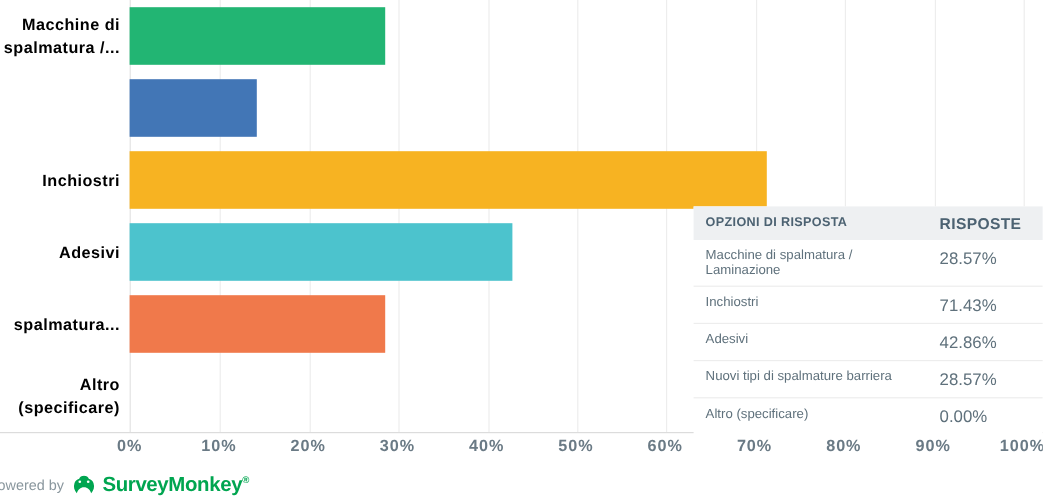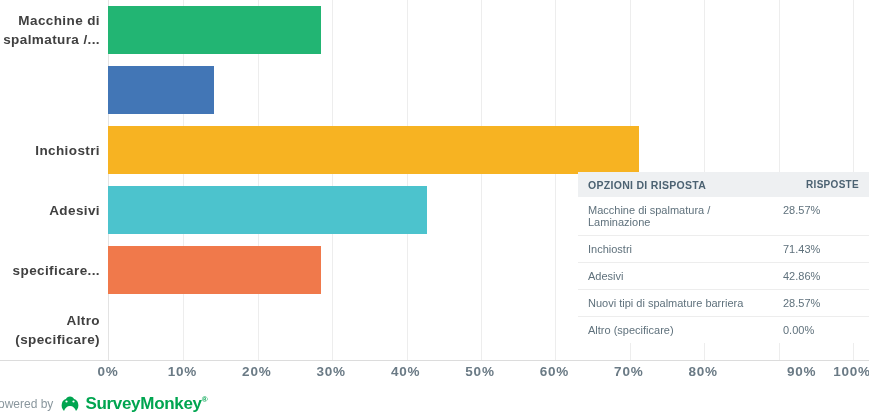--- a/index.html
+++ b/index.html
@@ -65,21 +65,21 @@
     top: 0;
     width: 100px;
     height: 60px;
     display: flex;
     flex-direction: column;
     align-items: flex-end;
     justify-content: center;
     text-align: right;
     font-size: 13.5px;
     font-weight: bold;
-    color: #404040;
+    color: #000000;
     letter-spacing: 0.4px;
     line-height: 19px;
     white-space: nowrap;
   }
   .bar-label span { display: block; }
   .bar-rect {
     position: absolute;
     left: 108px;
     top: 6px;
     height: 48px;
@@ -122,41 +122,41 @@
   }
   #answer-table .tbl-head .c1 {
     flex: 1;
     font-size: 10.5px;
     font-weight: bold;
     color: #4c6272;
     letter-spacing: 0.3px;
   }
   #answer-table .tbl-head .c2 {
     width: 76px;
-    text-align: right;
-    font-size: 10px;
+    text-align: left;
+    font-size: 13px;
     font-weight: bold;
     color: #4c6272;
     letter-spacing: 0.3px;
   }
   #answer-table .tbl-row {
     display: flex;
     padding: 7px 10px 7px 10px;
     box-sizing: border-box;
     border-bottom: 1px solid #ededed;
   }
   #answer-table .tbl-row:last-child { border-bottom: none; }
   #answer-table .tbl-row .c1 {
     flex: 1;
     font-size: 11px;
     color: #5f717c;
   }
   #answer-table .tbl-row .c2 {
     width: 76px;
-    font-size: 11px;
+    font-size: 14px;
     color: #5f717c;
     margin-left: 8px;
   }
 
   
   #footer {
     position: absolute;
     left: -10px;
     top: 392px;
     display: flex;
@@ -226,21 +226,21 @@
         <div class="bar-rect" title="71.43%" style="width: 531.439px; background: rgb(247, 179, 34);"></div>
       </div>
       <div class="bar-row" style="top: 180px;">
         <div class="bar-label">
           <span>Adesivi</span>
         </div>
         <div class="bar-rect" title="42.86%" style="width: 318.878px; background: rgb(76, 195, 205);"></div>
       </div>
       <div class="bar-row" style="top: 240px;">
         <div class="bar-label">
-          <span>specificare...</span>
+          <span>spalmatura...</span>
         </div>
         <div class="bar-rect" title="28.57%" style="width: 212.561px; background: rgb(240, 121, 75);"></div>
       </div>
       <div class="bar-row" style="top: 300px;">
         <div class="bar-label">
           <span>Altro</span>
           <span>(specificare)</span>
         </div>
       </div>
     </div>
@@ -250,21 +250,21 @@
   <div id="x-axis">
       <div class="x-tick" style="left: 108px;">0%</div>
       <div class="x-tick" style="left: 182.4px;">10%</div>
       <div class="x-tick" style="left: 256.8px;">20%</div>
       <div class="x-tick" style="left: 331.2px;">30%</div>
       <div class="x-tick" style="left: 405.6px;">40%</div>
       <div class="x-tick" style="left: 480px;">50%</div>
       <div class="x-tick" style="left: 554.4px;">60%</div>
       <div class="x-tick" style="left: 628.8px;">70%</div>
       <div class="x-tick" style="left: 703.2px;">80%</div>
-      <div class="x-tick" style="left: 777.6px; margin-left: 24px;">90%</div>
+      <div class="x-tick" style="left: 777.6px;">90%</div>
       <div class="x-tick" style="left: 852px;">100%</div>
     </div>
 
   <div id="answer-table">
     <div class="tbl-head">
       <div class="c1">OPZIONI DI RISPOSTA</div>
       <div class="c2">RISPOSTE</div>
     </div>
     <div id="table-body">
         <div class="tbl-row">

